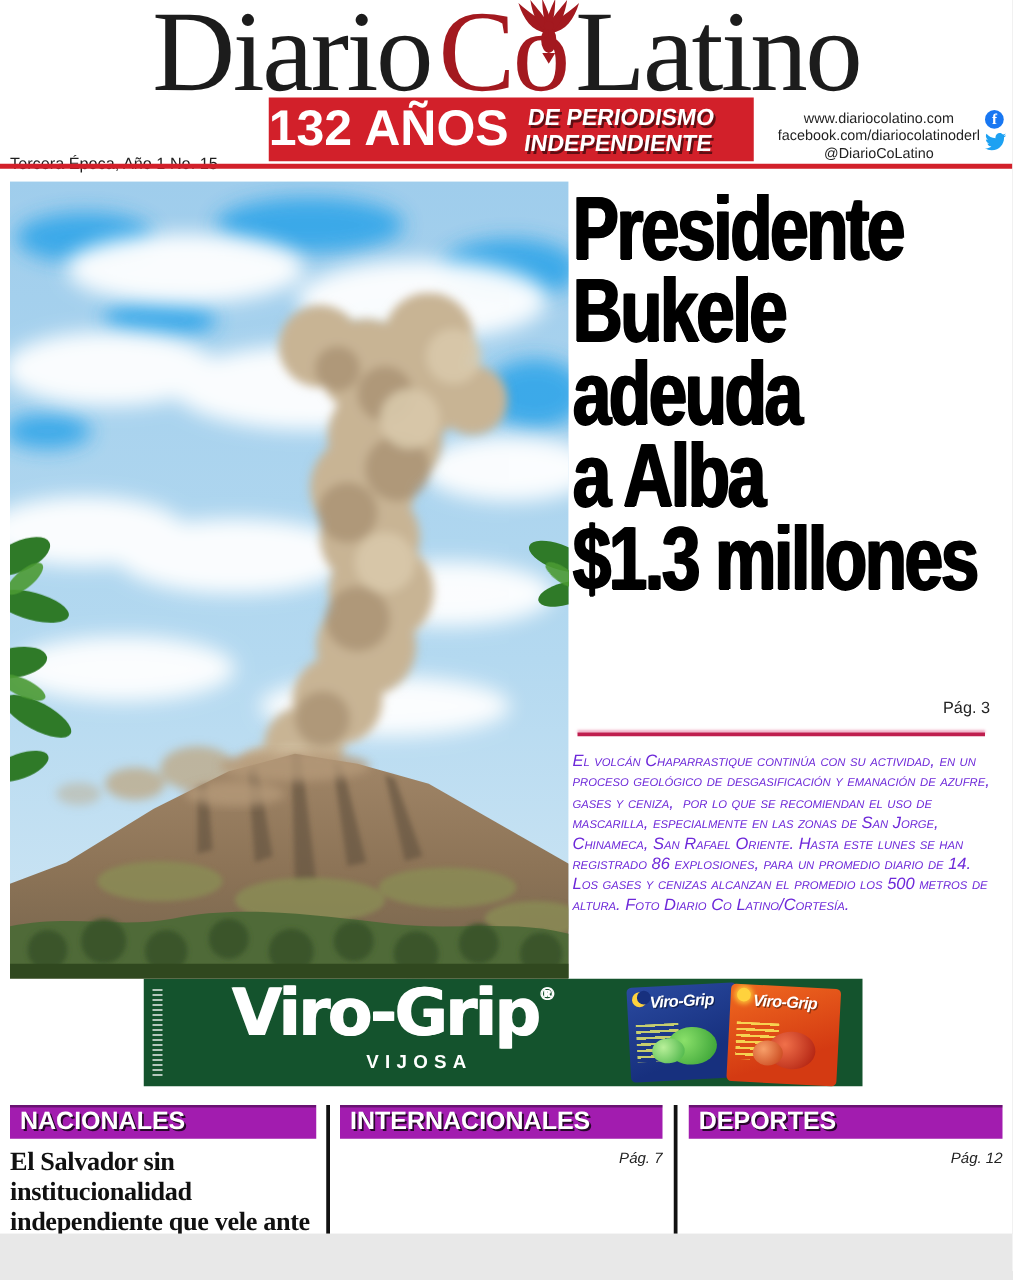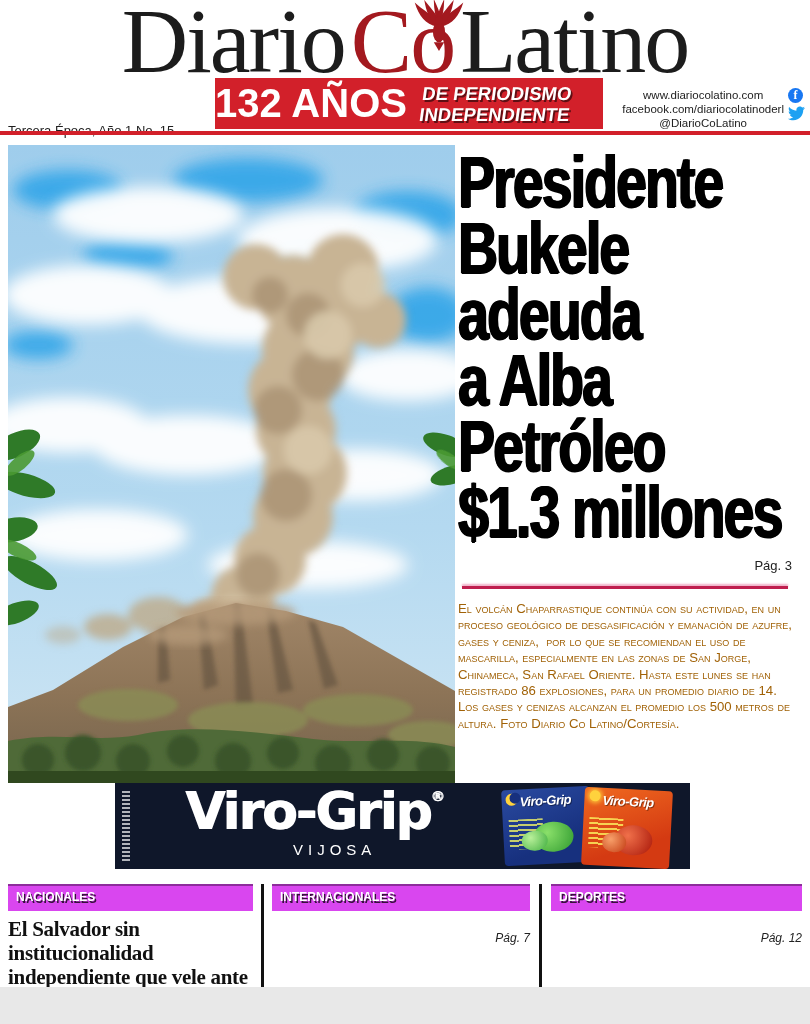--- a/index.html
+++ b/index.html
@@ -44,32 +44,32 @@
   .headline-row{height:66px;overflow:visible;}
   .headline-line{display:inline-block;white-space:nowrap;transform-origin:0 58%;
                  font-family:"Liberation Sans",sans-serif;font-weight:700;font-size:64px;
                  letter-spacing:-2px;color:#000;
                  text-shadow:1.4px 0 0 #000,-0.8px 0 0 #000,0 0.8px 0 #000;}
   .pag-ref-lead{position:absolute;left:458px;top:558px;width:334px;text-align:right;
                 font-size:13px;color:#222;}
   .crimson-rule{position:absolute;left:462px;top:586px;width:326px;height:3px;background:#bf1e4e;
                 box-shadow:0 -2px 2px rgba(230,120,160,.6);}
   .caption{position:absolute;left:458px;top:601px;width:341px;font-size:13.2px;line-height:16.4px;
-           color:#a16207;font-variant:small-caps;white-space:pre-wrap;}
-
-  
-  .ad{position:absolute;left:115px;top:783px;width:575px;height:86px;background:#0f172a;}
+           color:#6d28d9;font-variant:small-caps;white-space:pre-wrap;font-style:italic;}
+
+  
+  .ad{position:absolute;left:115px;top:783px;width:575px;height:86px;background:#14532d;}
   .ad-legal{position:absolute;left:7px;top:8px;width:8px;height:70px;
             background:repeating-linear-gradient(180deg,rgba(255,255,255,.85) 0 2px,rgba(255,255,255,0) 2px 4px);
             opacity:.8;}
   .ad-brand{position:absolute;left:70px;top:-2px;color:#fff;font-weight:700;font-size:52px;
             letter-spacing:-2px;font-family:"DejaVu Sans",sans-serif;
             text-shadow:1px 0 0 #fff;}
   .ad-reg{font-size:14px;vertical-align:28px;letter-spacing:0;}
-  .ad-company{position:absolute;left:178px;top:58px;color:#fff;font-weight:400;font-size:15px;
+  .ad-company{position:absolute;left:178px;top:58px;color:#fff;font-weight:700;font-size:15px;
               letter-spacing:5px;}
   .packet{position:absolute;border-radius:4px;color:#fff;font-weight:700;overflow:hidden;}
   .packet-blue{left:388px;top:5px;width:88px;height:76px;transform:rotate(-3deg);
                background:linear-gradient(160deg,#2a4aa0 0%,#17307e 70%);}
   .packet-red{left:468px;top:6px;width:88px;height:78px;transform:rotate(3deg);
               background:linear-gradient(160deg,#f06a20 0%,#d43a12 70%);}
   .packet-label{display:block;font-size:13px;letter-spacing:-0.5px;padding:5px 0 0 6px;
                 font-style:italic;text-shadow:1px 1px 0 rgba(0,0,0,.4);}
   .moon{position:absolute;left:4px;top:4px;width:12px;height:12px;border-radius:50%;
         background:#ffd23d;}
@@ -87,27 +87,27 @@
   .cap-red::after{content:"";position:absolute;left:-12px;top:8px;width:24px;height:20px;
                   border-radius:50%;background:radial-gradient(circle at 35% 35%,#f8a06a,#c23a12);}
   .packet-lines{position:absolute;left:6px;top:30px;width:34px;height:30px;
                 background:repeating-linear-gradient(180deg,rgba(255,255,100,.75) 0 2px,rgba(255,255,255,0) 2px 5px);}
 
   
   .section{position:absolute;top:884px;}
   .sec-1{left:8px;width:245px;}
   .sec-2{left:272px;width:258px;}
   .sec-3{left:551px;width:251px;}
-  .sec-bar{height:27px;background:#d946ef;color:#fff;font-weight:700;font-size:12px;
+  .sec-bar{height:27px;background:#a21caf;color:#fff;font-weight:700;font-size:20px;
            line-height:27px;padding-left:8px;letter-spacing:0;
            box-shadow:inset 0 2px 0 rgba(0,0,0,.35);
            text-shadow:1.5px 1.8px 0 rgba(0,0,0,.75);}
   .sec-headline{font-family:"Liberation Serif",serif;font-weight:700;font-size:21px;
                 line-height:24px;color:#111;margin-top:6px;letter-spacing:-0.3px;}
-  .sec-pag{font-style:italic;font-size:12px;color:#222;text-align:right;margin-top:20px;}
+  .sec-pag{font-style:italic;font-size:12px;color:#222;text-align:right;margin-top:8px;}
   .divider{position:absolute;top:884px;width:3px;height:130px;background:#111;}
   .div-1{left:261px;}
   .div-2{left:539px;}
 </style>
 </head>
 <body>
 
 <div class="page">
 
   <div class="masthead"><span>Diario</span><span class="logo-co"><span>C</span><span class="logo-o"><span>o</span><svg class="logo-bird" viewBox="0 0 60 64">
@@ -287,21 +287,20 @@
         <ellipse cx="442" cy="315" rx="16" ry="6" transform="rotate(35 442 315)"></ellipse>
       </g>
     </svg>
   </div>
 
   <div class="headline">
     <div class="headline-row"><span class="headline-line" style="transform: scale(0.86, 1.12);">Presidente</span></div>
     <div class="headline-row"><span class="headline-line" style="transform: scale(0.86, 1.12);">Bukele</span></div>
     <div class="headline-row"><span class="headline-line" style="transform: scale(0.86, 1.12);">adeuda</span></div>
     <div class="headline-row"><span class="headline-line" style="transform: scale(0.86, 1.12);"> a Alba</span></div>
-    <div class="headline-row"><span class="headline-line" style="transform: scale(0.86, 1.12);">Petróleo</span></div>
     <div class="headline-row"><span class="headline-line" style="transform: scale(0.86, 1.12);">$1.3 millones</span></div>
   </div>
 
   <div class="pag-ref-lead">Pág. 3</div>
   <div class="crimson-rule"></div>
   <div class="caption">El volcán Chaparrastique continúa con su actividad, en un proceso geológico de desgasificación y emanación de azufre, gases y ceniza,  por lo que se recomiendan el uso de mascarilla, especialmente en las zonas de San Jorge, Chinameca, San Rafael Oriente. Hasta este lunes se han registrado 86 explosiones, para un promedio diario de 14. Los gases y cenizas alcanzan el promedio los 500 metros de altura. Foto Diario Co Latino/Cortesía.</div>
 
   <div class="ad">
     <div class="ad-legal"></div>
     <div class="ad-brand"><span>Viro-Grip</span><span class="ad-reg">®</span></div>

